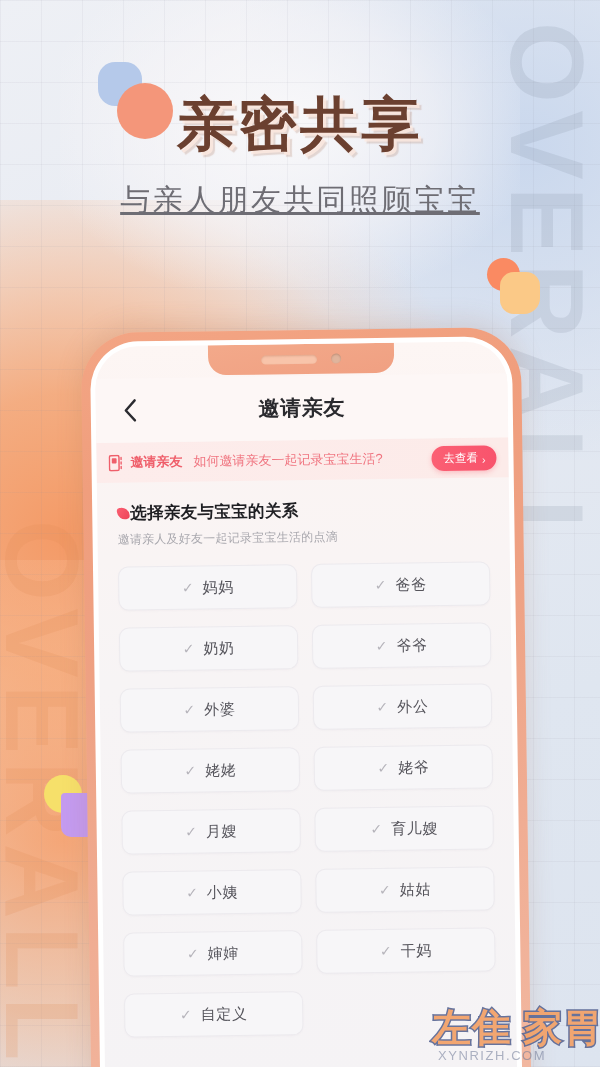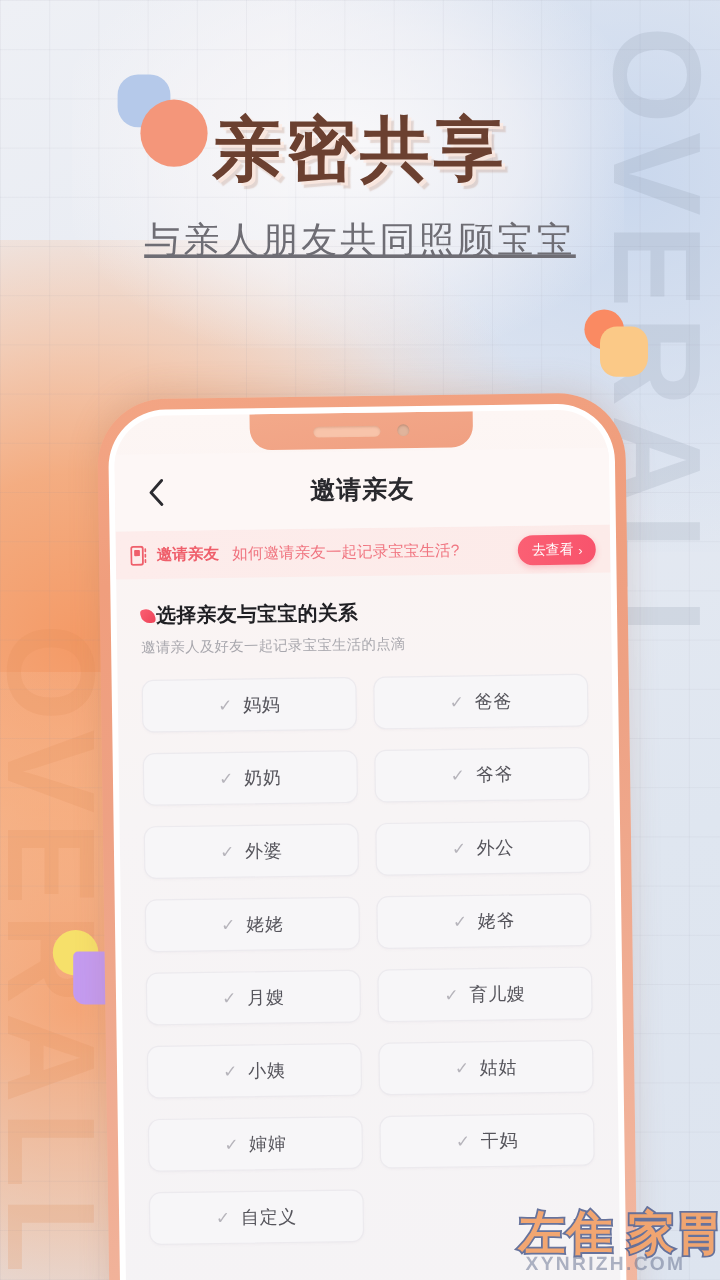--- a/index.html
+++ b/index.html
@@ -269,22 +269,22 @@
     font-weight:900;
     letter-spacing:.02em;
     color:#f2a168;
     -webkit-text-stroke:3px #5d6a96;
     paint-order:stroke fill;
     white-space:nowrap;
     opacity:.93;
   }
   .wm-url{
     position:absolute; left:6px; bottom:2px;
-    font-size:16px;
-    font-weight:700;
+    font-size:13px;
+    font-weight:400;
     letter-spacing:.12em;
     color:rgba(110,120,150,.55);
     white-space:nowrap;
   }
 </style>
 </head>
 <body>
 
 <div class="bg-base"></div>
 <div class="bg-glow-blue"></div>

